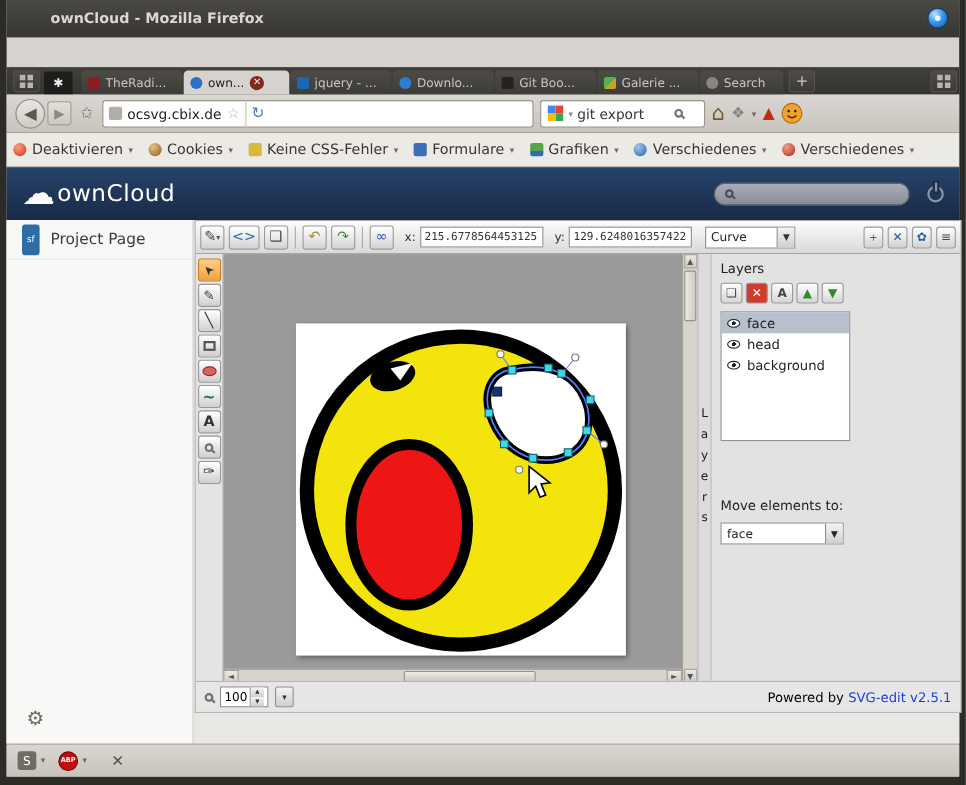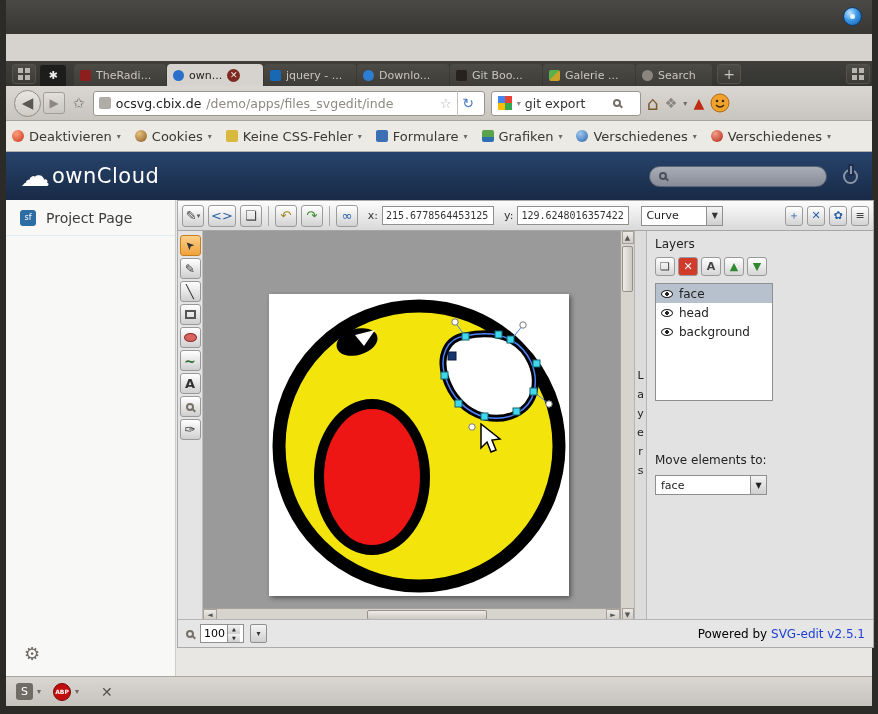--- a/index.html
+++ b/index.html
@@ -68,21 +68,21 @@
   .oc-search .mag::after{background:#4a505c;}
   .power{width:15px;height:15px;border:2px solid #8b94a6;border-radius:50%;position:relative;margin-left:16px;}
   .power::after{content:"";position:absolute;left:4.5px;top:-5px;width:2px;height:8px;background:#8b94a6;box-shadow:0 0 0 2px #1d2f4c;}
 
   
   .main{position:absolute;left:0;top:200px;right:0;bottom:30px;background:#e9e7e3;}
   .sidebar{position:absolute;left:0;top:0;width:170px;bottom:0;background:#f8f8f7;border-right:1px solid #cfccc7;}
   .sb-item{height:36px;display:flex;align-items:center;gap:10px;padding:0 14px;color:#3c3c3c;font-size:14px;border-bottom:1px solid #e4ecf2;}
   .folder{width:15px;height:11px;background:#3b3b3b;border-radius:1px;position:relative;flex:none;}
   .folder::before{content:"";position:absolute;top:-3px;left:0;width:7px;height:3px;background:#3b3b3b;border-radius:1px 1px 0 0;}
-  .sf-badge{width:16px;height:16px;border-radius:3px;background:#2e6da4;color:#fff;font-size:8px;display:flex;align-items:center;justify-content:center;flex:none;}
+  .sf-badge{width:16px;height:28px;border-radius:3px;background:#2e6da4;color:#fff;font-size:8px;display:flex;align-items:center;justify-content:center;flex:none;}
   .sb-gear{position:absolute;left:18px;bottom:12px;color:#6e6b66;font-size:18px;}
 
   
   .svgedit{position:absolute;left:171px;top:0;width:697px;height:448px;background:#e8e8e8;border:1px solid #aaa;}
   .se-top{position:absolute;left:0;top:0;right:0;height:30px;background:linear-gradient(#fcfcfc,#d9d9d9);border-bottom:1px solid #a6a6a6;display:flex;align-items:center;padding:0 4px;gap:4px;}
   .se-tbtn{height:22px;min-width:22px;border:1px solid #9b9b9b;border-radius:3px;background:linear-gradient(#fff,#d2d2d2);display:flex;align-items:center;justify-content:center;font-size:13px;color:#444;padding:0 2px;}
   .se-tbtn.small{min-width:18px;height:20px;font-size:11px;}
   .undo{color:#a08a28;} .redo{color:#3e8a2e;} .blue{color:#2a5fa8;}
   .se-sep{width:1px;height:20px;background:#aaa;margin:0 2px;}
   .coord-label{font-size:11px;color:#333;margin-left:6px;}
@@ -149,20 +149,21 @@
   .st-caret{color:#6d6962;font-size:8px;margin-right:8px;}
   .st-abp{width:18px;height:18px;border-radius:50%;background:#c00d0d;color:#fff;font-size:6px;font-weight:bold;display:flex;align-items:center;justify-content:center;border:1px solid #7d0606;}
   .st-close{color:#55524d;font-size:14px;margin-left:10px;font-weight:bold;}
 </style>
 </head>
 <body>
 
 <div class="app">
 
   <div class="titlebar">
+    <span>ownCloud - Mozilla Firefox</span>
     <span class="win-orb"></span>
   </div>
 
 
   <div class="tabbar">
     <span class="tb-btn">
         <span class="gridicon"></span>
       </span>
     <span class="pin-tab">✱</span>
     <span class="tab">
@@ -201,21 +202,20 @@
       </span>
   </div>
 
   <div class="navbar">
     <span class="nav-back">◀</span>
     <span class="nav-fwd">▶</span>
     <span class="nav-icn">✩</span>
     <span class="urlbar">
       <span class="urlfav"></span>
       <span class="url-domain">ocsvg.cbix.de</span>
-      <span class="url-path">/demo/apps/files_svgedit/inde</span>
       <span class="url-star">☆</span>
       <span class="reloadbtn">↻</span>
     </span>
     <span class="searchbar">
       <span class="gicon"></span>
       <span class="caret">▾</span>
       <input class="search-input" value="git export" style="">
       <span class="mag"></span>
     </span>
     <span class="home-icn">⌂</span>

